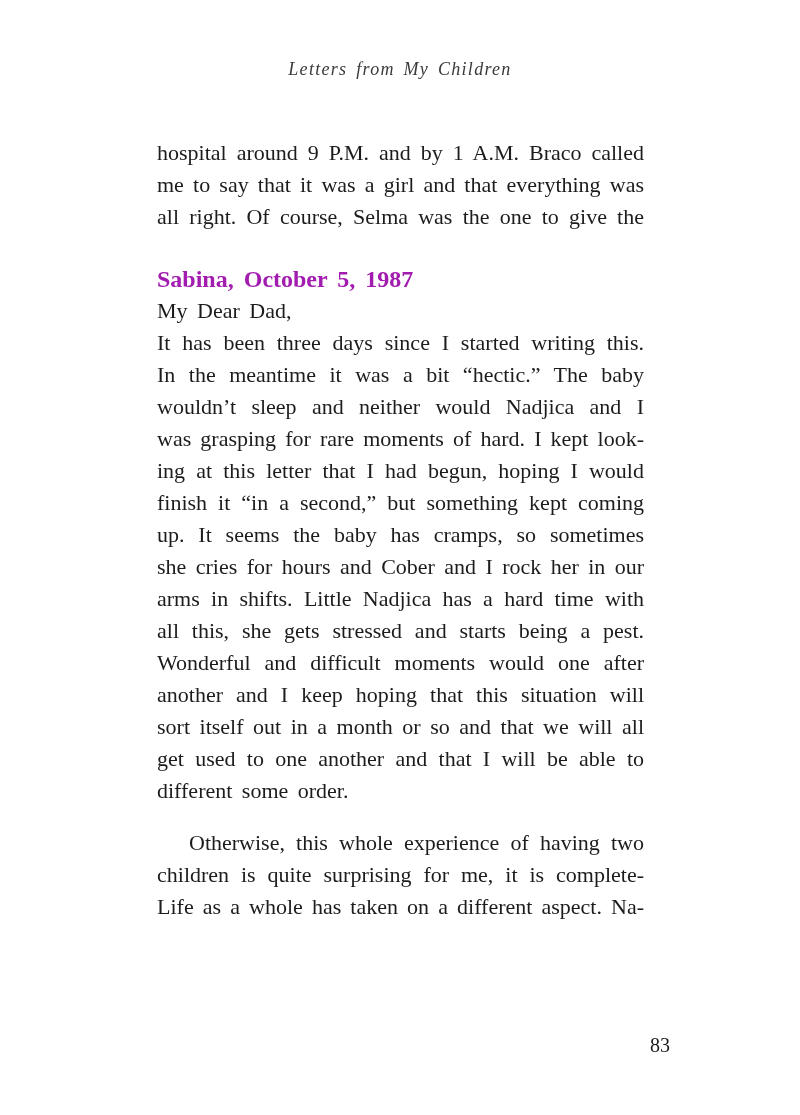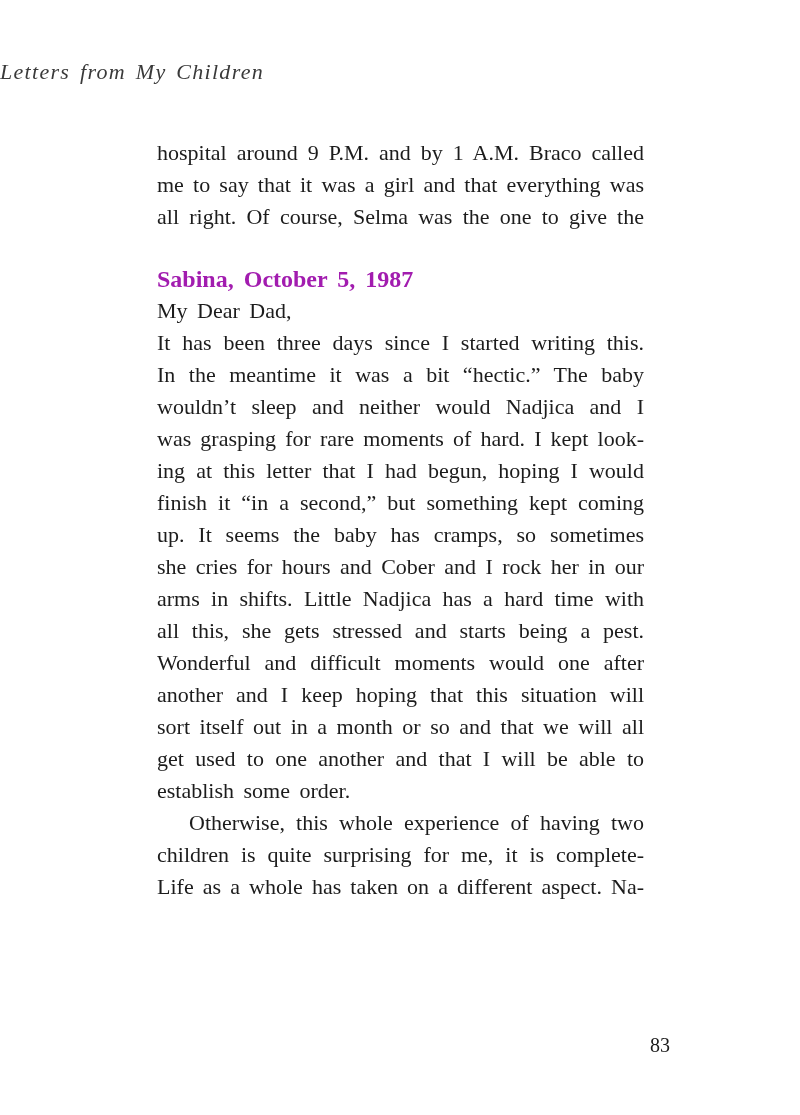--- a/index.html
+++ b/index.html
@@ -11,23 +11,23 @@
     background: #ffffff;
     font-family: "Liberation Serif", "DejaVu Serif", serif;
     color: #1c1c1c;
     overflow: hidden;
   }
   .running-head {
     position: absolute;
     top: 59px;
     left: 0;
     width: 800px;
-    text-align: left;
+    text-align: center;
     font-style: italic;
-    font-size: 22px;
+    font-size: 18px;
     letter-spacing: 1.3px;
     word-spacing: 3px;
     color: #3a3a3a;
   }
   .text-column {
     position: absolute;
     left: 157px;
     top: 137px;
     width: 487px;
     font-size: 22px;
@@ -36,21 +36,21 @@
     height: 32px;
     line-height: 32px;
     white-space: nowrap;
   }
   .line.just {
     white-space: normal;
     text-align: justify;
     text-align-last: justify;
   }
   .line.plain { word-spacing: 4px; }
-  .line.indent { text-indent: 32px; }
+  .line.indent { text-indent: 32px; margin-top: 20px; }
   .heading {
     font-weight: bold;
     font-size: 24px;
     line-height: 32px;
     margin-top: 30px;
     color: #a21caf;
   }
   .folio {
     position: absolute;
     top: 1034px;
@@ -81,21 +81,21 @@
         <div class="line just">ing at this letter that I had begun, hoping I would</div>
         <div class="line just">finish it “in a second,” but something kept coming</div>
         <div class="line just">up. It seems the baby has cramps, so sometimes</div>
         <div class="line just">she cries for hours and Cober and I rock her in our</div>
         <div class="line just">arms in shifts. Little Nadjica has a hard time with</div>
         <div class="line just">all this, she gets stressed and starts being a pest.</div>
         <div class="line just">Wonderful and difficult moments would one after</div>
         <div class="line just">another and I keep hoping that this situation will</div>
         <div class="line just">sort itself out in a month or so and that we will all</div>
         <div class="line just">get used to one another and that I will be able to</div>
-        <div class="line plain">establish some order.</div>
+        <div class="line plain">different some order.</div>
       </div>
       <div class="para">
         <div class="line just indent">Otherwise, this whole experience of having two</div>
         <div class="line just">children is quite surprising for me, it is complete-</div>
         <div class="line just">Life as a whole has taken on a different aspect. Na-</div>
       </div>
     </div>
 
   <div class="folio">83</div>
 </div>

